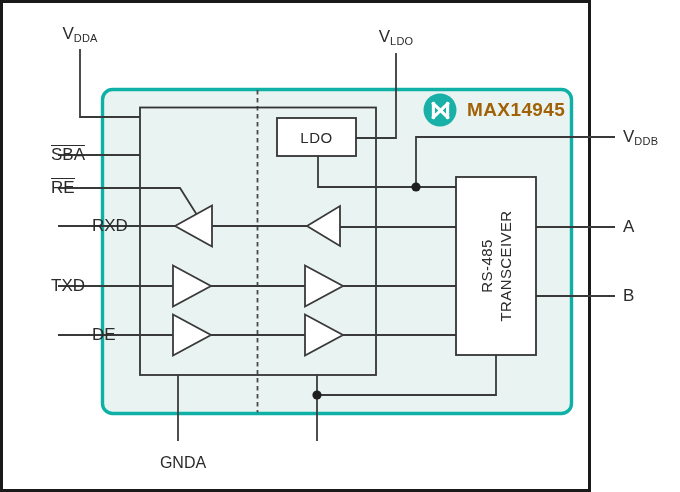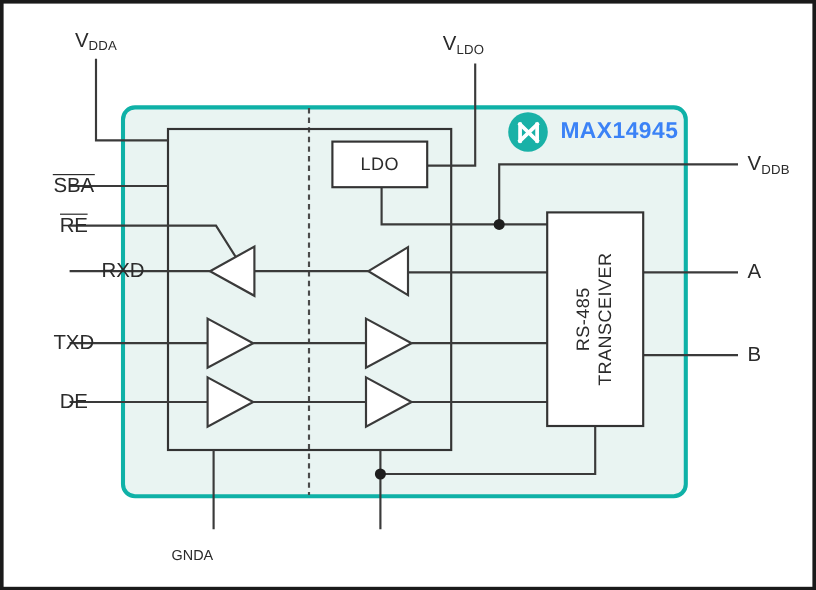--- a/index.html
+++ b/index.html
@@ -1,42 +1,42 @@
 <!DOCTYPE html>
 <html style="--teal: #0FB1A7; --chip_fill: #E9F4F2; --wire: #3A3A3A; --box_stroke: #333333; --text: #2B2B2B; --frame: #1A1A1A; --dot: #1E1E1E;"><head>
 <meta charset="utf-8">
 <style>
   html,body{margin:0;padding:0;width:680px;height:492px;overflow:hidden;background:#fff;}
   .stage{
-    position:relative;width:680px;height:492px;box-sizing:border-box;
+    position:relative;width:591px;height:492px;box-sizing:border-box;
     border:3px solid var(--frame,#1a1a1a);background:#fff;
     font-family:"Liberation Sans", sans-serif;color:var(--text,#2b2b2b);
   }
   .art{position:absolute;left:0;top:0;width:680px;height:492px;}
   .lbl{position:absolute;font-size:17px;line-height:20px;height:20px;white-space:nowrap;}
   .lbl .sub{font-size:11px;vertical-align:-3px;letter-spacing:.2px;}
-  .left-pin{left:0;width:53px;text-align:center;padding-left:32px;}
+  .left-pin{left:16px;width:53px;text-align:left;padding-left:32px;}
   .right-pin{left:620px;text-align:right;}
   .ovl{display:inline-block;border-top:1.7px solid currentColor;padding-top:1px;line-height:15px;}
-  .bottom-pin{font-size:12px;width:80px;}
+  .bottom-pin{font-size:16px;text-align:center;width:80px;}
   .ldo-text{
     position:absolute;left:274px;top:115px;width:79px;height:38px;
     display:flex;align-items:center;justify-content:center;
     font-size:15px;letter-spacing:.5px;
   }
   .xcvr-text{
     position:absolute;left:453px;top:174px;width:80px;height:178px;
     display:flex;align-items:center;justify-content:center;
   }
   .xcvr-inner{
     transform:rotate(-90deg);text-align:center;font-size:15px;line-height:19px;
     letter-spacing:.4px;white-space:nowrap;
   }
   .brand{position:absolute;left:420px;top:89px;height:35px;display:flex;align-items:center;}
-  .brand .part{margin-left:10px;font-size:19px;font-weight:bold;letter-spacing:.4px;color:#3b82f6;}
+  .brand .part{margin-left:10px;font-size:19px;font-weight:bold;letter-spacing:.4px;color:#a16207;}
 </style>
 </head>
 <body>
 
 <div class="stage">
 
   <svg class="art" viewBox="0 0 680 492">
 
     <rect x="99.5" y="86.5" width="469" height="324" rx="10" ry="10" fill="#E9F4F2" stroke="#0FB1A7" stroke-width="3.4"></rect>
 
@@ -78,35 +78,35 @@
       <polygon points="304,223 337,203 337,243"></polygon>
       <polygon points="170,262.5 208,283 170,303.5"></polygon>
       <polygon points="302,262.5 340,283 302,303.5"></polygon>
       <polygon points="170,311.5 208,332 170,352.5"></polygon>
       <polygon points="302,311.5 340,332 302,352.5"></polygon>
     </g>
   </svg>
 
   <div class="lbl" style="left:50px;top:21px;width:54px;text-align:center;"><span class="base">V</span><span class="sub">DDA</span></div>
 
-  <div class="lbl" style="left:366px;top:24px;width:54px;text-align:left;"><span class="base">V</span><span class="sub">LDO</span></div>
+  <div class="lbl" style="left:366px;top:24px;width:54px;text-align:center;"><span class="base">V</span><span class="sub">LDO</span></div>
 
   <div class="lbl left-pin" style="top:142px;">
     <span class="ovl">SBA</span>
   </div>
   <div class="lbl left-pin" style="top:175px;">
     <span class="ovl">RE</span>
   </div>
   <div class="lbl left-pin" style="top:213px;margin-left:41px;">
     <span>RXD</span>
   </div>
   <div class="lbl left-pin" style="top:273px;">
     <span>TXD</span>
   </div>
-  <div class="lbl left-pin" style="top:322px;">
+  <div class="lbl left-pin" style="top:322px;margin-left:41px;">
     <span>DE</span>
   </div>
 
   <div class="lbl right-pin" style="top:124px;"><span class="base">V</span><span class="sub">DDB</span></div>
   <div class="lbl right-pin" style="top:214px;">
     <span>A</span>
   </div>
   <div class="lbl right-pin" style="top:283px;">
     <span>B</span>
   </div>

